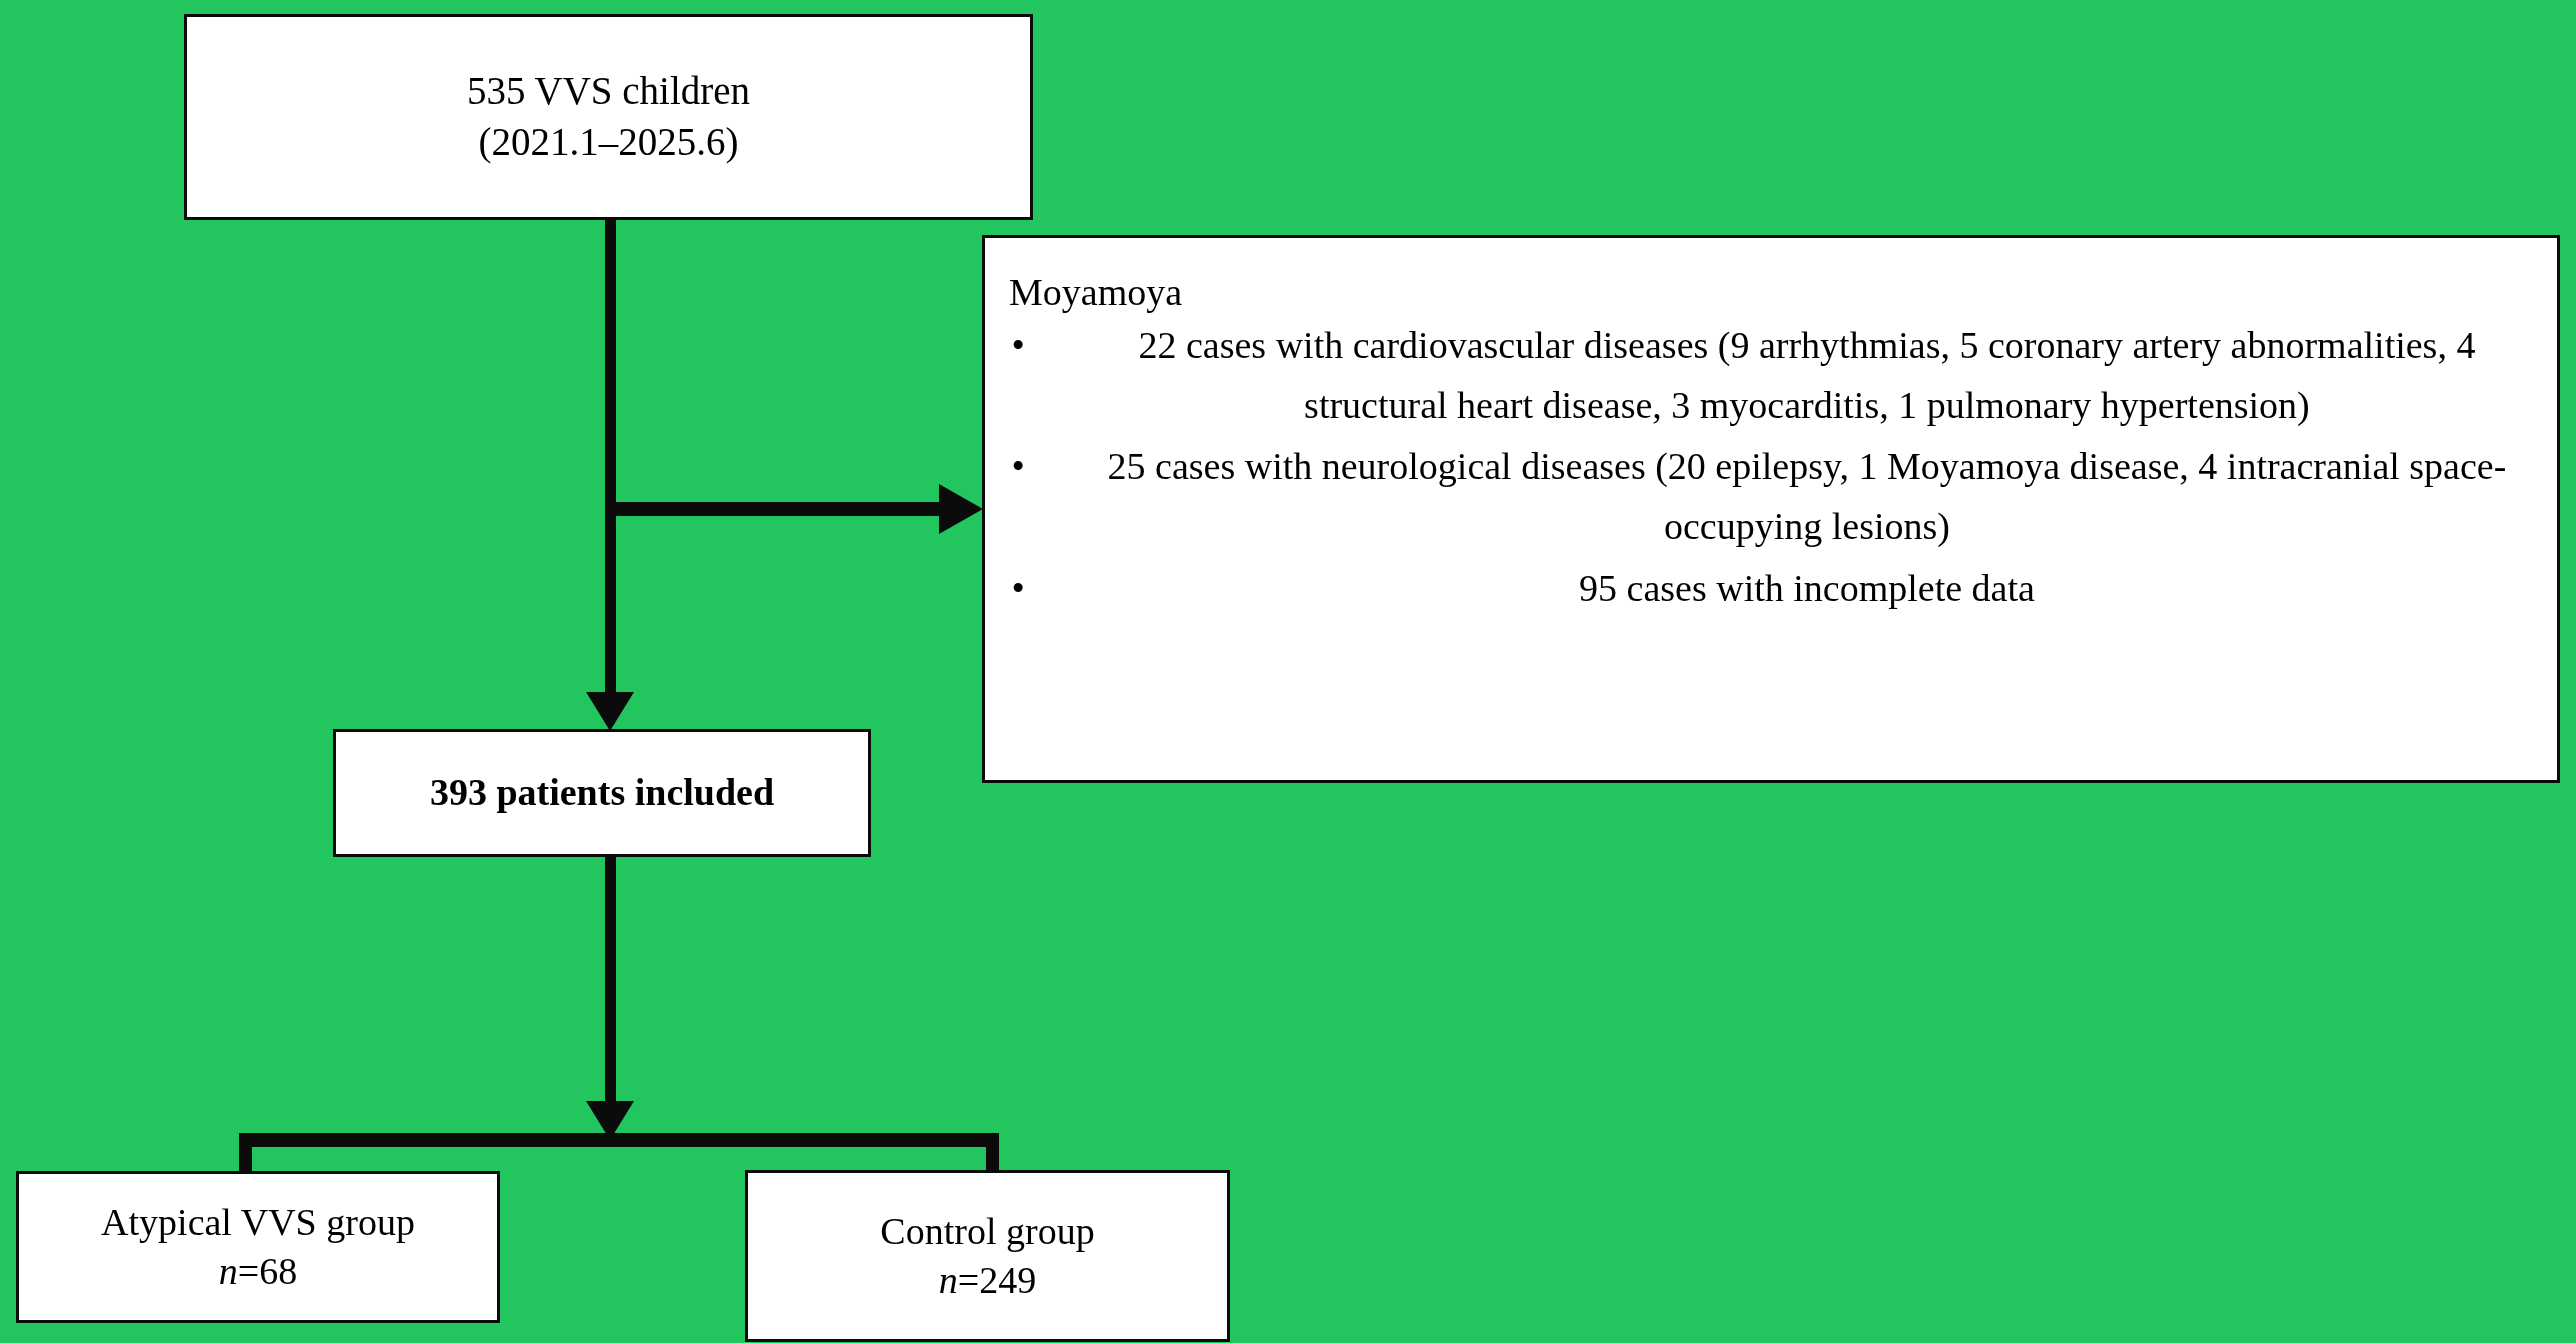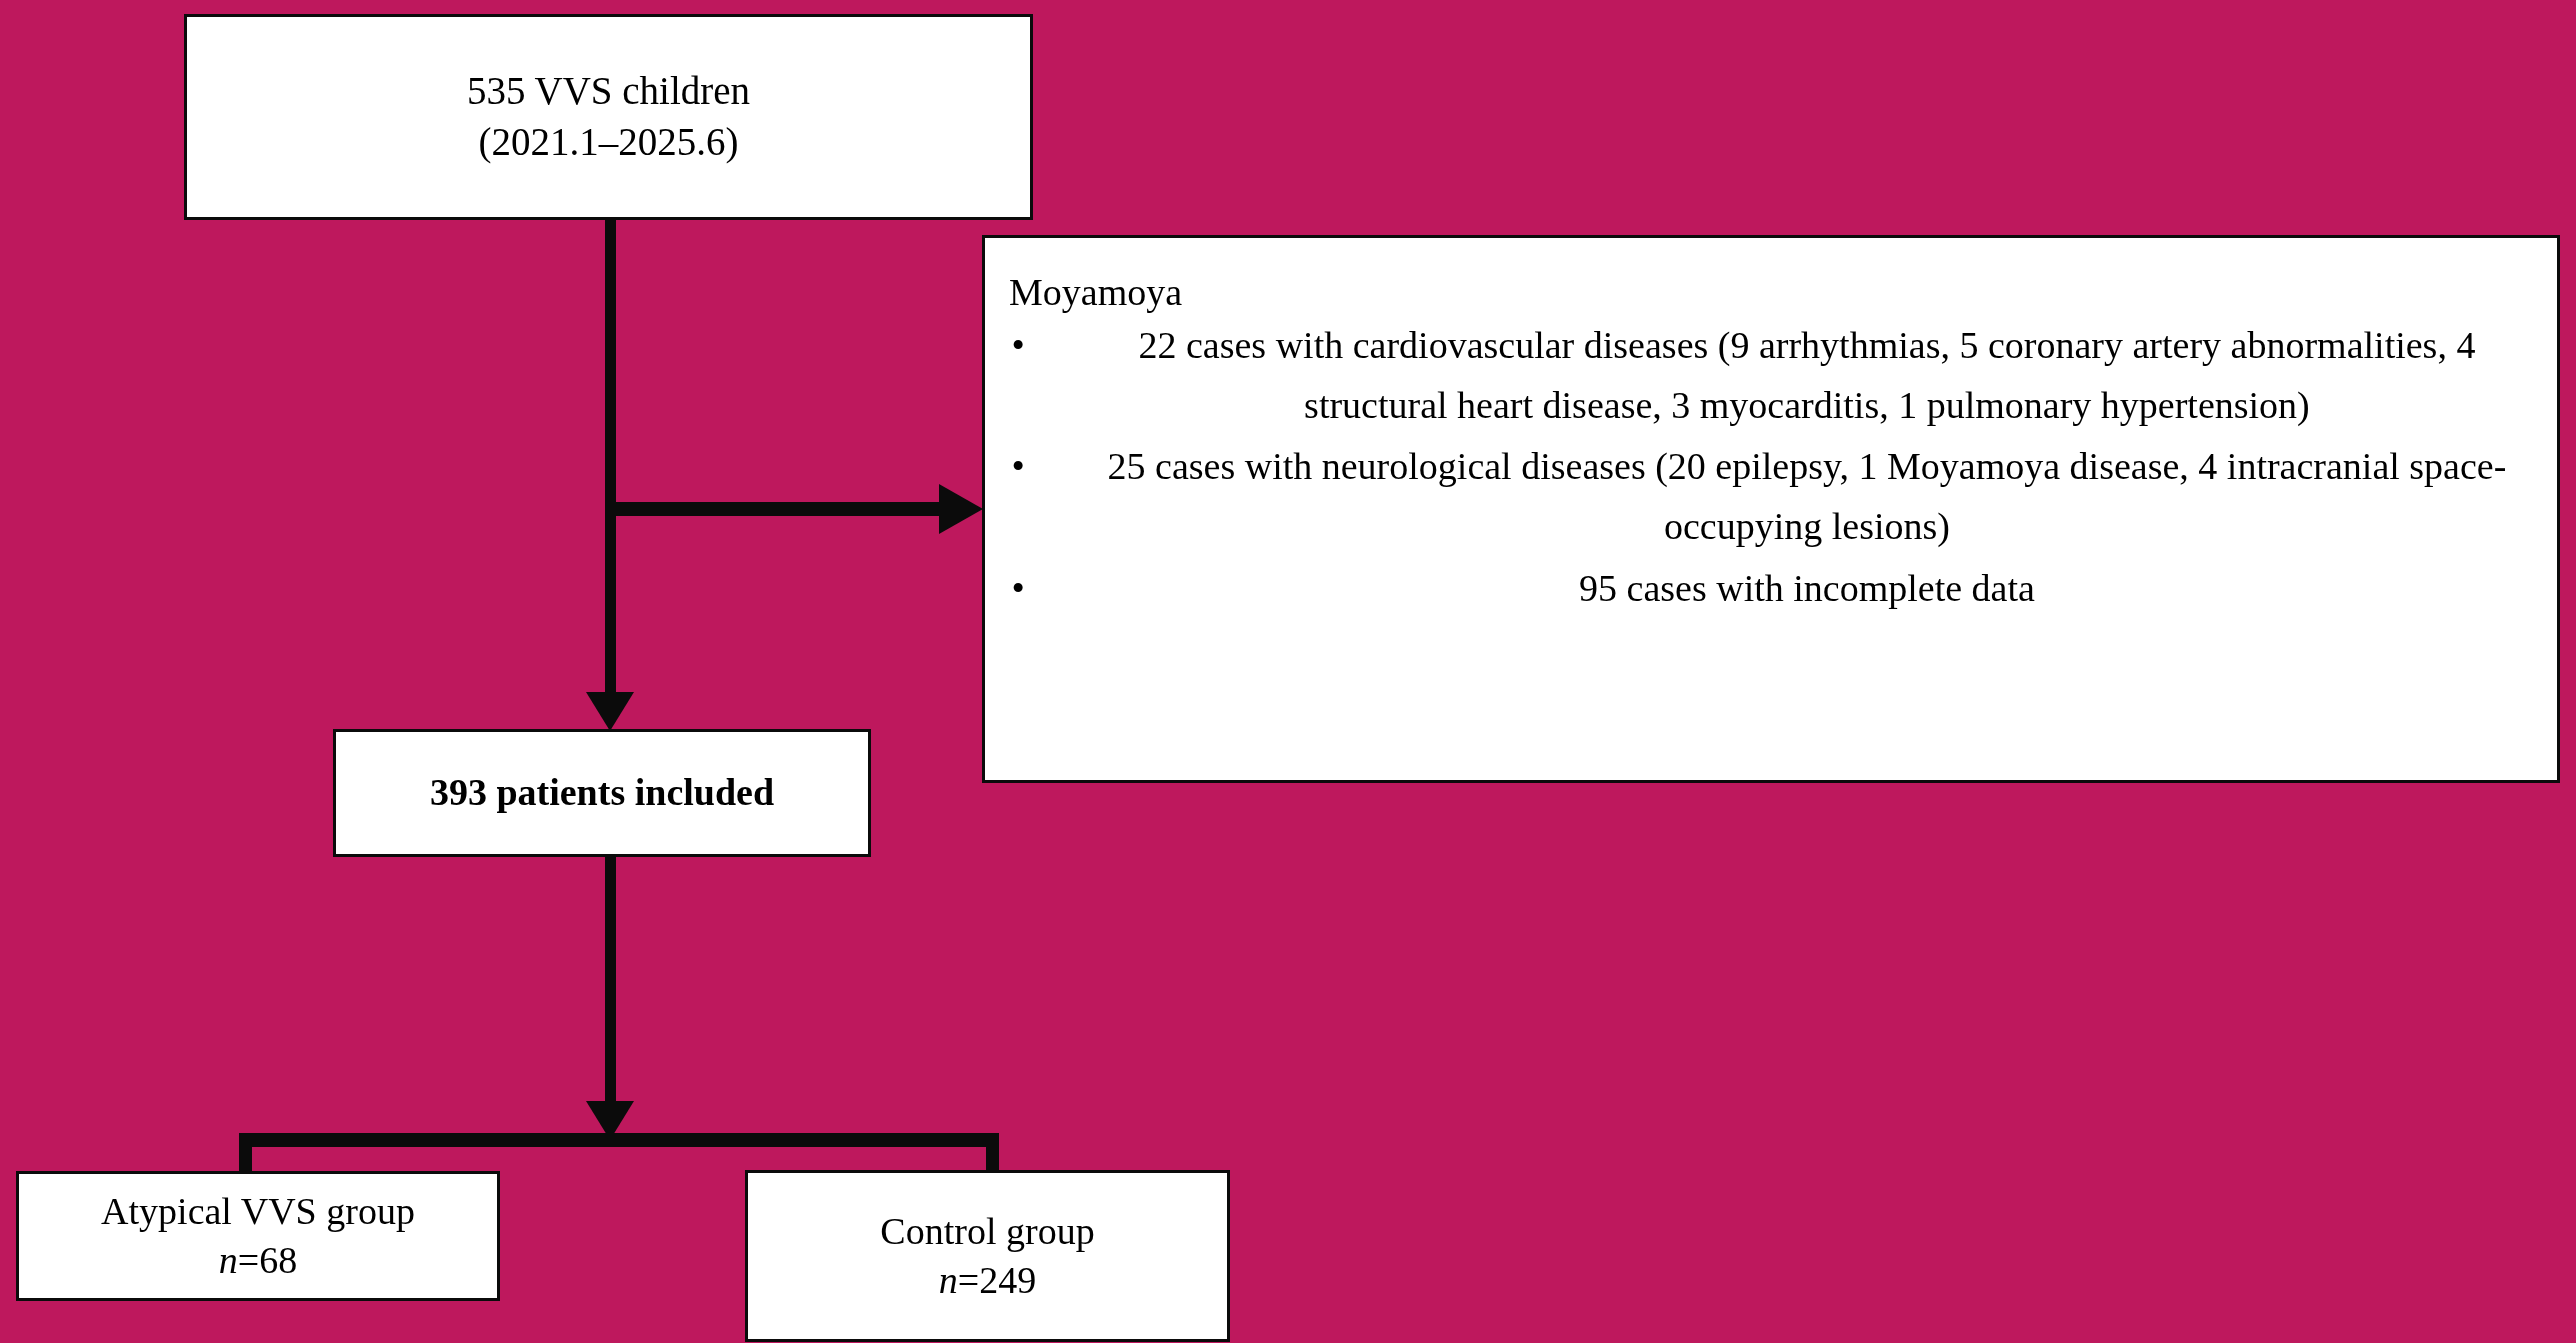--- a/index.html
+++ b/index.html
@@ -9,21 +9,21 @@
     background: #ffffff;
   }
   body {
     font-family: "Liberation Serif", "DejaVu Serif", serif;
     color: #000000;
   }
   #canvas {
     position: relative;
     width: 2576px;
     height: 1344px;
-    background: #be185d;
+    background: #22c55e;
     overflow: hidden;
   }
 
   
   .node {
     position: absolute;
     box-sizing: border-box;
     border: 3.2px solid #0b0b0b;
     background: #ffffff;
     display: flex;
@@ -56,21 +56,21 @@
     line-height: 1.0;
   }
   #node-included {
     left: 333px; top: 729px;
     width: 538px; height: 128px;
     font-size: 38px;
     font-weight: bold;
   }
   #node-atypical {
     left: 16px;  top: 1171px;
-    width: 484px; height: 130px;
+    width: 484px; height: 152px;
     font-size: 38px;
   }
   #node-control {
     left: 745px; top: 1170px;
     width: 485px; height: 172px;
     font-size: 38px;
   }
 
   
   .excl-title {

